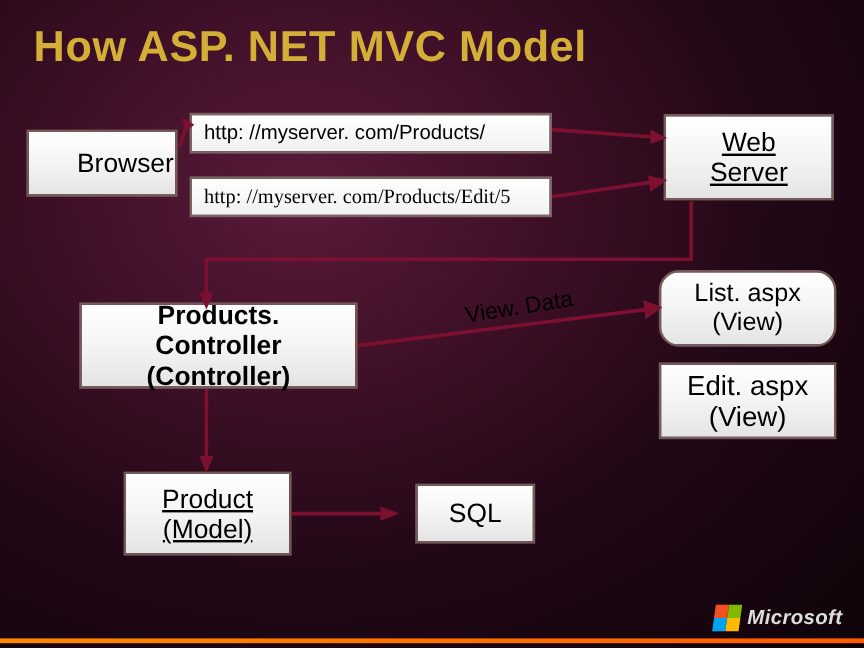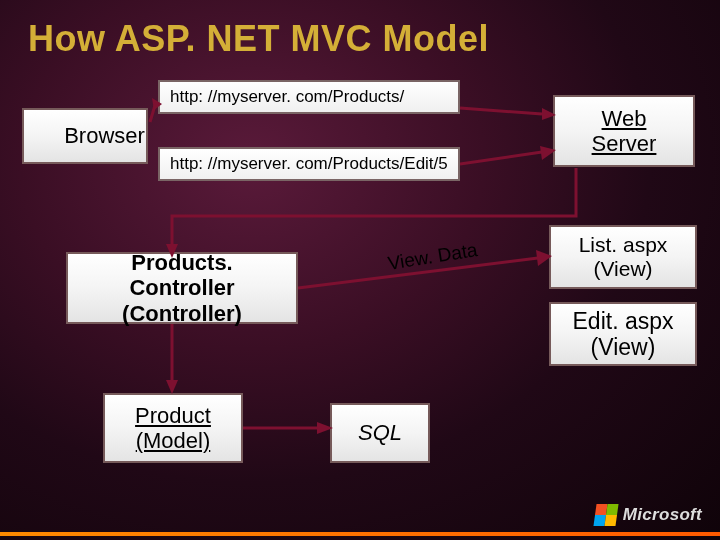--- a/index.html
+++ b/index.html
@@ -87,36 +87,36 @@
   .logo .flag span:nth-child(1){background:#f25022;}
   .logo .flag span:nth-child(2){background:#7fba00;}
   .logo .flag span:nth-child(3){background:#00a4ef;}
   .logo .flag span:nth-child(4){background:#ffb900;}
 </style>
 </head>
 <body>
 
 <div class="title">How ASP. NET MVC Model</div>
 
-<div class="urlbox" style="left:158px; top:80px; width:302px; height:34px;">http: //myserver. com/Products/</div>
-<div class="urlbox" style="left:158px; top:147px; width:302px; height:34px;">http: //myserver. com/Products/Edit/5</div>
+<div class="urlbox" style="left:158px; top:94px; width:302px; height:34px;">http: //myserver. com/Products/</div>
+<div class="urlbox" style="left:158px; top:147px; width:302px; height:34px;font-family:Liberation Serif, serif;">http: //myserver. com/Products/Edit/5</div>
 
 <div class="box" style="left:22px; top:108px; width:126px; height:56px;padding-left:47px;">Browser</div>
 
 <div class="box" style="left:553px; top:95px; width:142px; height:72px;text-decoration:underline;">Web<br>Server</div>
 
 <div class="box" style="left:66px; top:252px; width:232px; height:72px;font-weight:bold;">Products. Controller<br>(Controller)</div>
 
 <div class="box" style="left:103px; top:393px; width:140px; height:70px;text-decoration:underline;">Product<br>(Model)</div>
 
-<div class="box" style="left:549px; top:225px; width:148px; height:64px; font-size:21px;">List. aspx<br>(View)</div>
+<div class="box" style="left:549px; top:225px; width:148px; height:64px; font-size:21px;border-radius:17px;">List. aspx<br>(View)</div>
 
 <div class="box" style="left:549px; top:302px; width:148px; height:64px; font-size:23px;">Edit. aspx<br>(View)</div>
 
-<div class="box" style="left:330px; top:403px; width:100px; height:60px;font-style:italic;">SQL</div>
+<div class="box" style="left:346px; top:403px; width:100px; height:50px;">SQL</div>
 
 <div class="label angled-label" style="left:388px; top:253px;">View. Data</div>
 
 <div class="arrow" style="left:148px; top:96px;">
   <svg width="14" height="28">
       <line x1="2" y1="26" x2="8" y2="6"></line>
       <polygon class="head" points="4,2 14,8 6,14"></polygon>
     </svg>
 </div>
 

